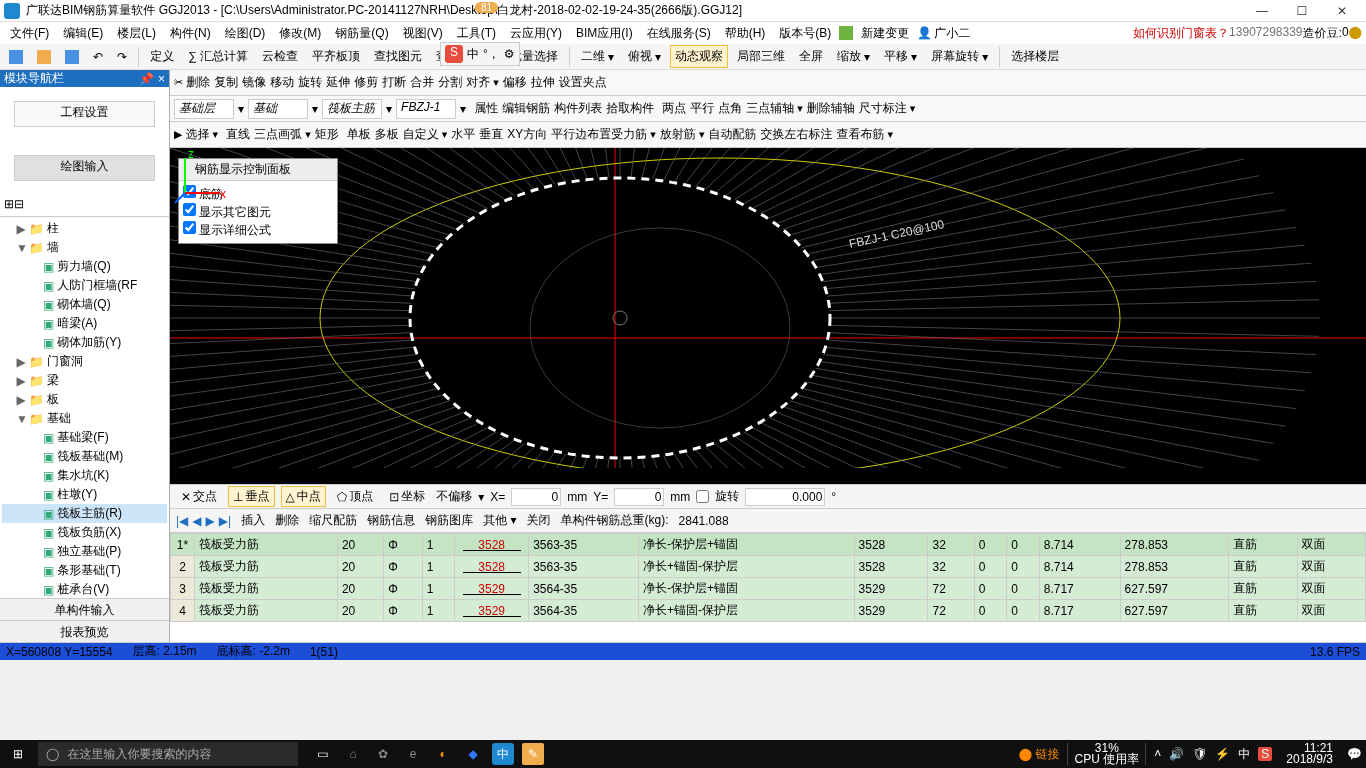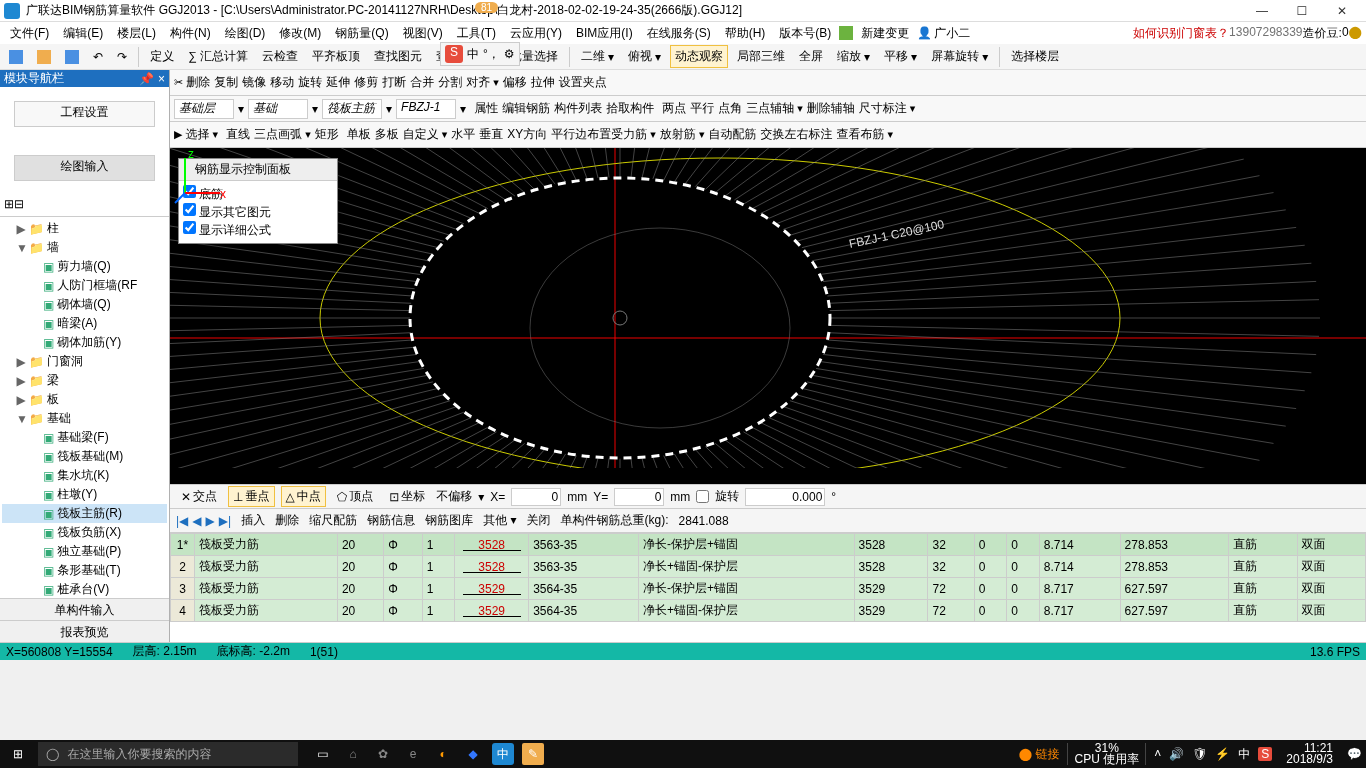--- a/index.html
+++ b/index.html
@@ -78,21 +78,21 @@
 table.datagrid { border-collapse: collapse; width: 100%; }
 table.datagrid th { background: #ece9d8; border: 1px solid #b0b0b0; padding: 2px 4px; font-weight: normal; white-space: nowrap; }
 table.datagrid th.hl { background: #ffe680; }
 table.datagrid td { border: 1px solid #ccc; padding: 2px 4px; background: #d4ecd4; white-space: nowrap; }
 table.datagrid tr.sel td { background: #c4e4c4; }
 table.datagrid .row-hdr { background: #ece9d8; text-align: center; width: 24px; }
 .shape-cell { position: relative; text-align: center; color: #c00; }
 .shape-cell::after { content:""; position: absolute; left: 10%; right: 10%; bottom: 4px; height: 1px; background: #000; }
 
 
-.statusbar { height: 18px; background: #14b8a6; border-top: 1px solid #ccc; display: flex; align-items: center; padding: 0 6px; gap: 20px; font-size: 11px; }
+.statusbar { height: 18px; background: #1d4ed8; border-top: 1px solid #ccc; display: flex; align-items: center; padding: 0 6px; gap: 20px; font-size: 11px; }
 .statusbar .right { margin-left: auto; }
 
 
 .taskbar { position: absolute; bottom: 0; left: 0; right: 0; height: 28px; background: #101010; color: #fff; display: flex; align-items: center; padding: 0 4px; gap: 6px; }
 .taskbar .start { width: 28px; height: 28px; display: flex; align-items: center; justify-content: center; }
 .taskbar .search { flex: 0 0 260px; background: #2b2b2b; height: 24px; display: flex; align-items: center; padding: 0 8px; color: #aaa; gap: 8px; }
 .taskbar .task-icons { display: flex; gap: 8px; margin-left: 8px; }
 .taskbar .task-icons .ti { width: 22px; height: 22px; display: flex; align-items: center; justify-content: center; }
 .taskbar .tray { margin-left: auto; display: flex; align-items: center; gap: 8px; }
 .taskbar .clock { text-align: right; font-size: 10px; line-height: 11px; padding: 0 6px; }

